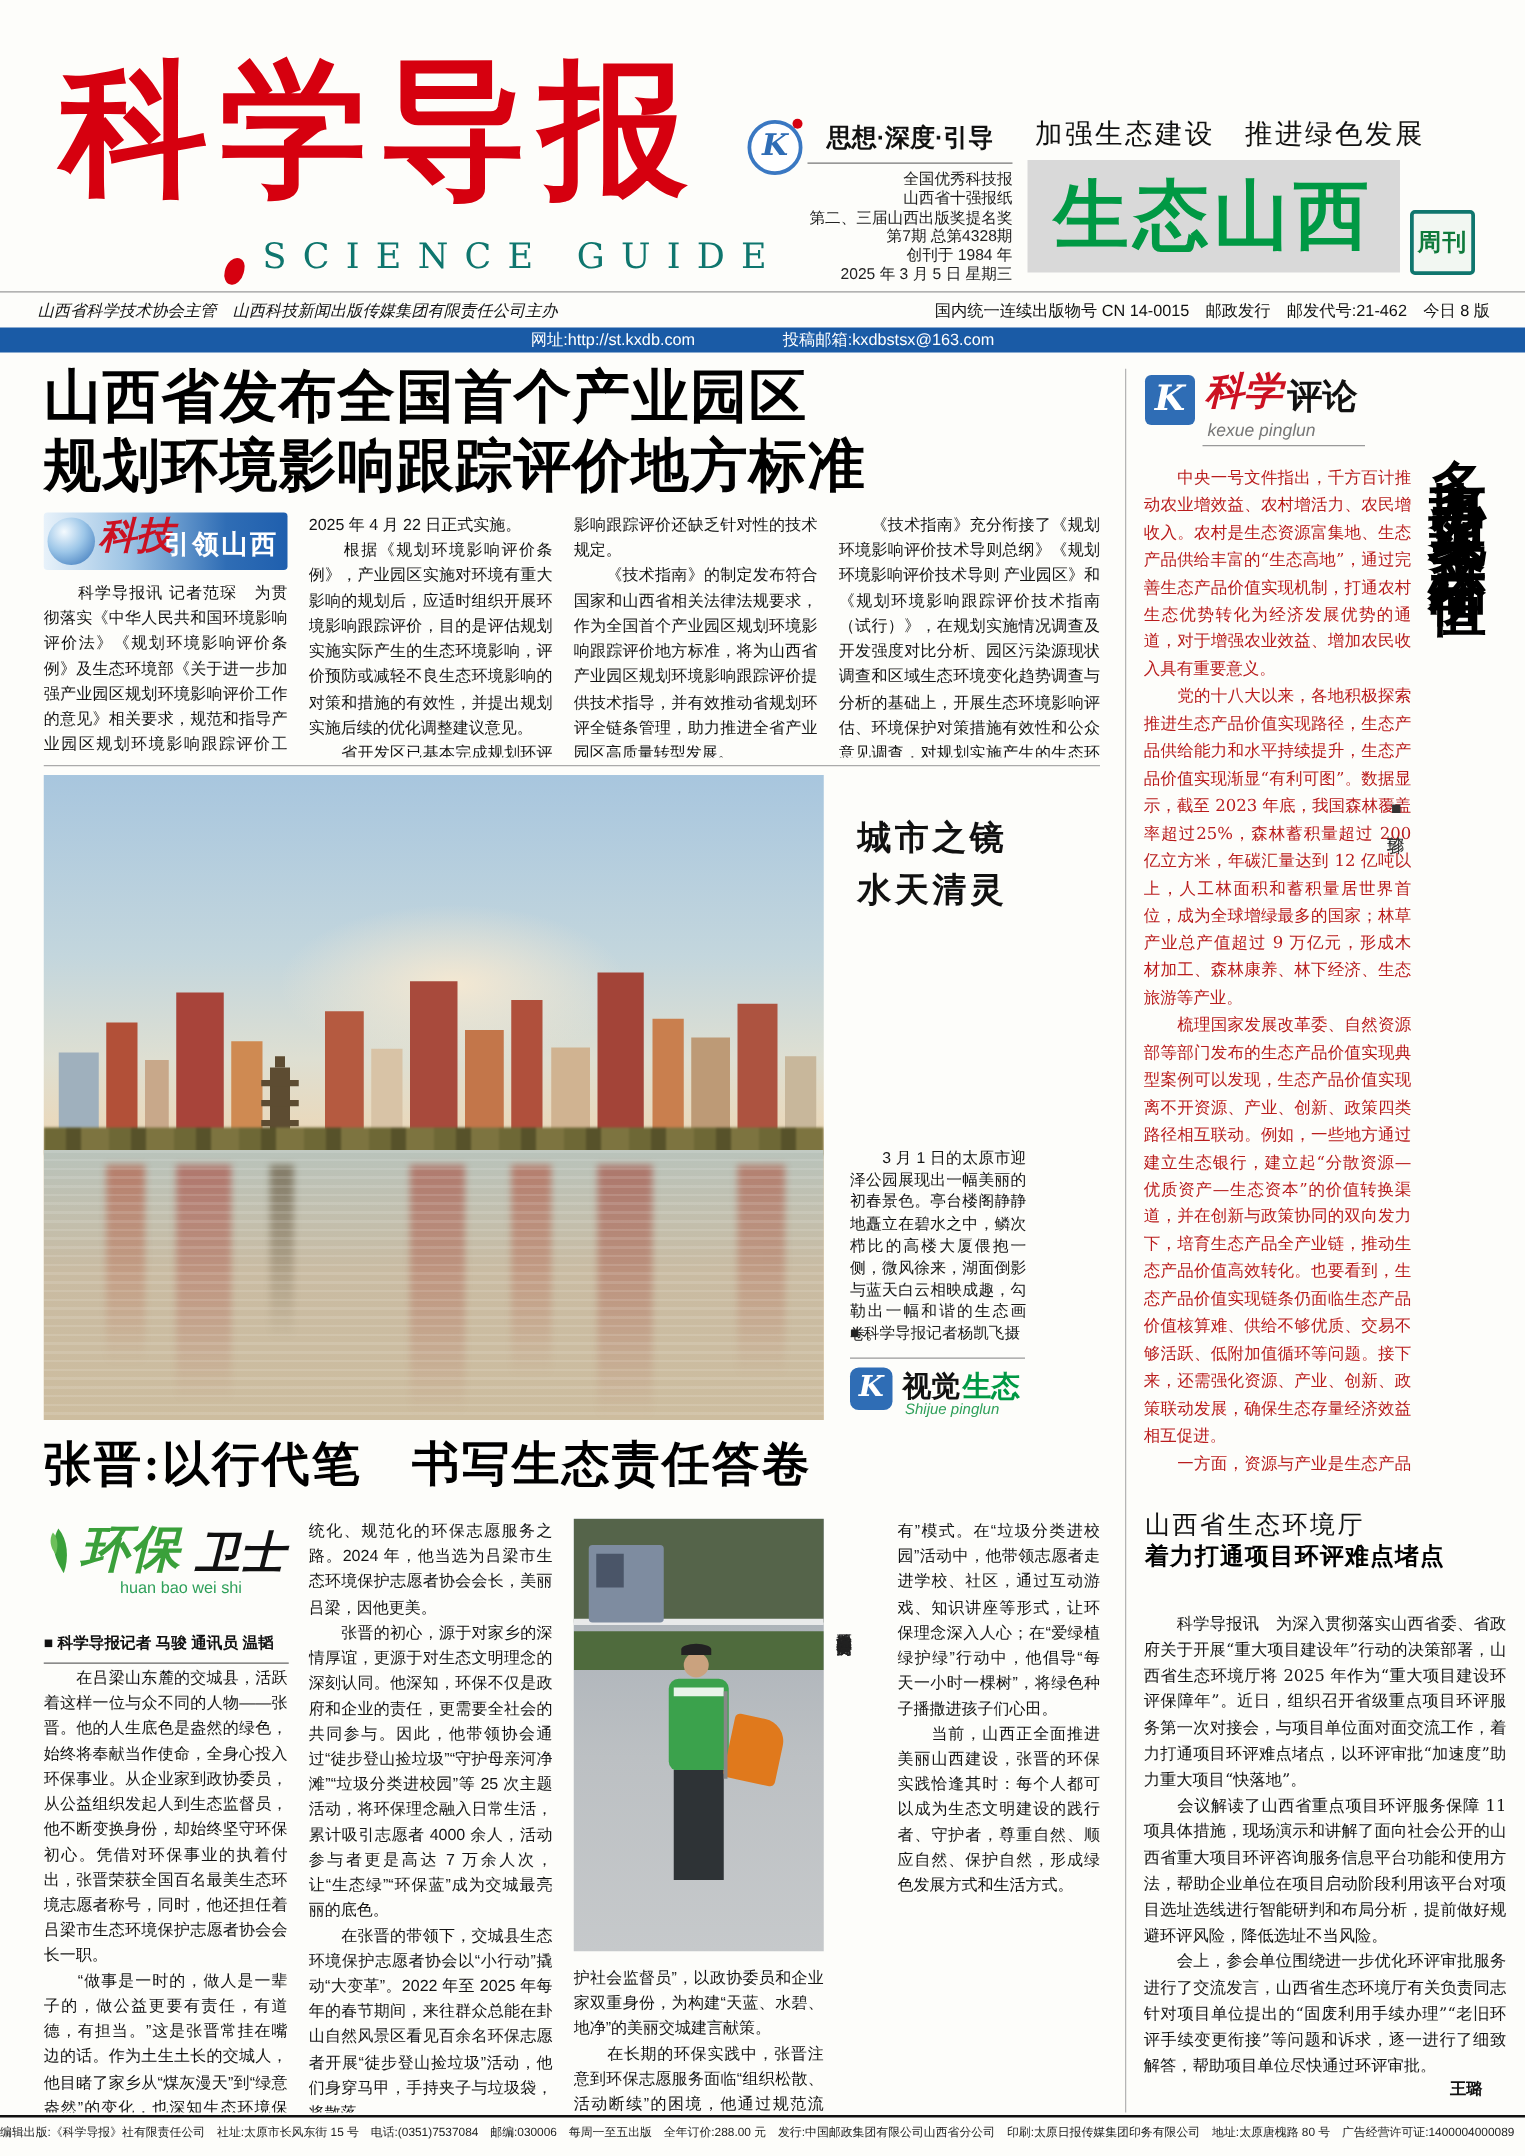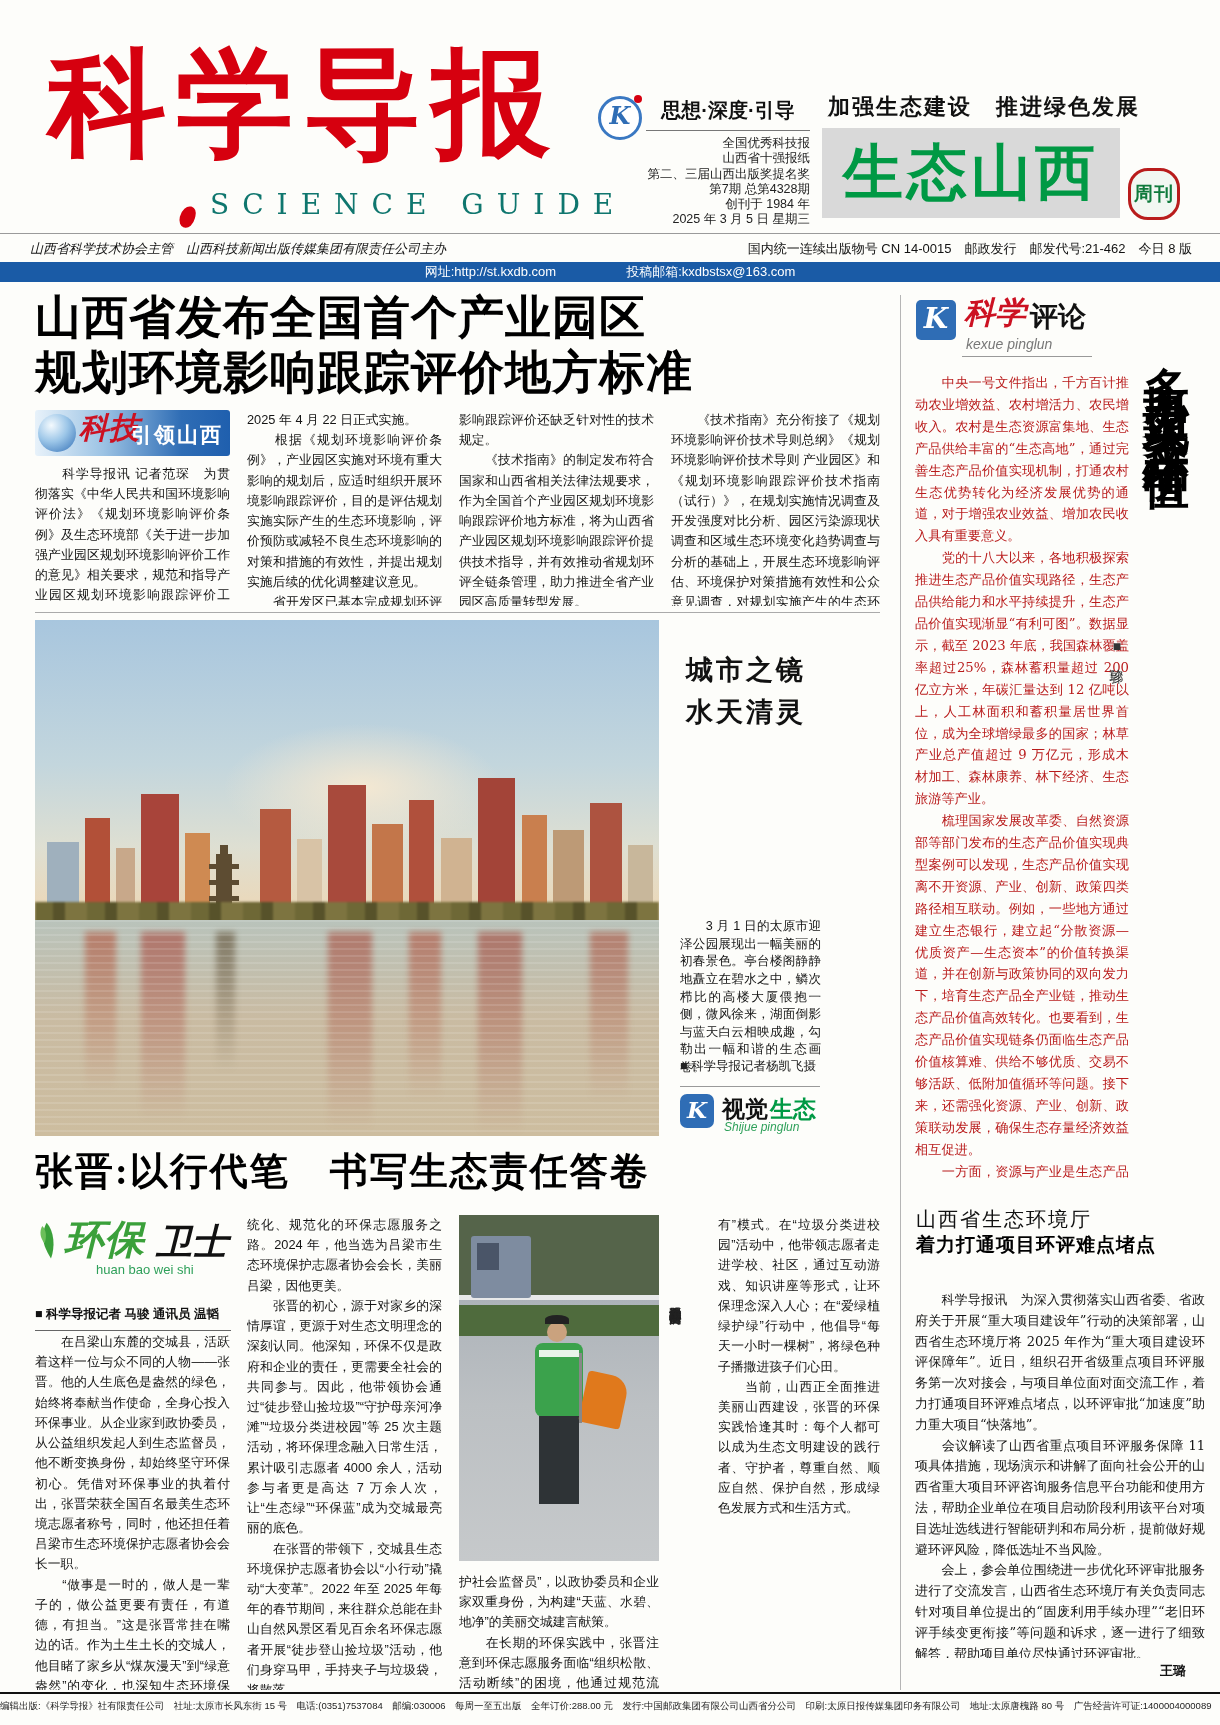--- a/index.html
+++ b/index.html
@@ -16,25 +16,25 @@
   .mast-sub{left:210px;top:188px;font-family:"DejaVu Serif",serif;font-size:28px;
         letter-spacing:13px;color:#0f766e;}
   .k-circle{left:598px;top:96px;width:38px;height:38px;border:3px solid #3a78c2;border-radius:50%;
         color:#2f6db5;font-weight:bold;font-style:italic;font-family:"DejaVu Serif",serif;
         font-size:24px;text-align:center;line-height:34px;background:#fff;}
   .k-circle::after{content:"";position:absolute;right:-3px;top:-4px;width:8px;height:8px;
         border-radius:50%;background:#d6000f;}
   .slogan{left:646px;top:97px;width:164px;text-align:center;font-weight:bold;font-size:20px;
         border-bottom:1px solid #777;padding-bottom:6px;color:#111;}
   .meta{left:560px;top:136px;width:250px;text-align:right;font-size:12.5px;line-height:1.22;color:#222;}
-  .eco-slogan{left:828px;top:92px;width:380px;font-weight:bold;font-size:22px;letter-spacing:2px;color:#111;}
+  .eco-slogan{left:828px;top:92px;width:380px;font-weight:normal;font-size:22px;letter-spacing:2px;color:#111;}
   .eco-box{left:822px;top:128px;width:298px;height:90px;background:#d9d9d9;display:flex;
         align-items:center;justify-content:center;font-family:"DejaVu Serif",serif;
         font-size:60px;font-weight:900;color:#009944;letter-spacing:4px;}
-  .weekly{left:1128px;top:168px;width:46px;height:46px;border:3px solid #b91c1c;border-radius:20px;
+  .weekly{left:1128px;top:168px;width:46px;height:46px;border:3px solid #0f766e;border-radius:4px;
         color:#0f7a3c;font-weight:bold;font-size:19px;display:flex;align-items:center;
         justify-content:center;letter-spacing:1px;background:#f2f7f2;}
   .rule-top{left:0;top:233px;width:1220px;height:1px;background:#9a9a9a;}
   .pub-left{left:30px;top:240px;font-size:13px;color:#111;font-style:italic;}
   .pub-right{right:28px;top:240px;font-size:13px;color:#111;}
   .bluebar{left:0;top:262px;width:1220px;height:20px;background:#1a5ba6;color:#fff;font-size:13px;
         display:flex;align-items:center;justify-content:center;gap:70px;}
   
   .hl1{left:35px;top:290px;width:862px;font-weight:900;font-size:46px;line-height:1.2;
         letter-spacing:1px;color:#000;}

